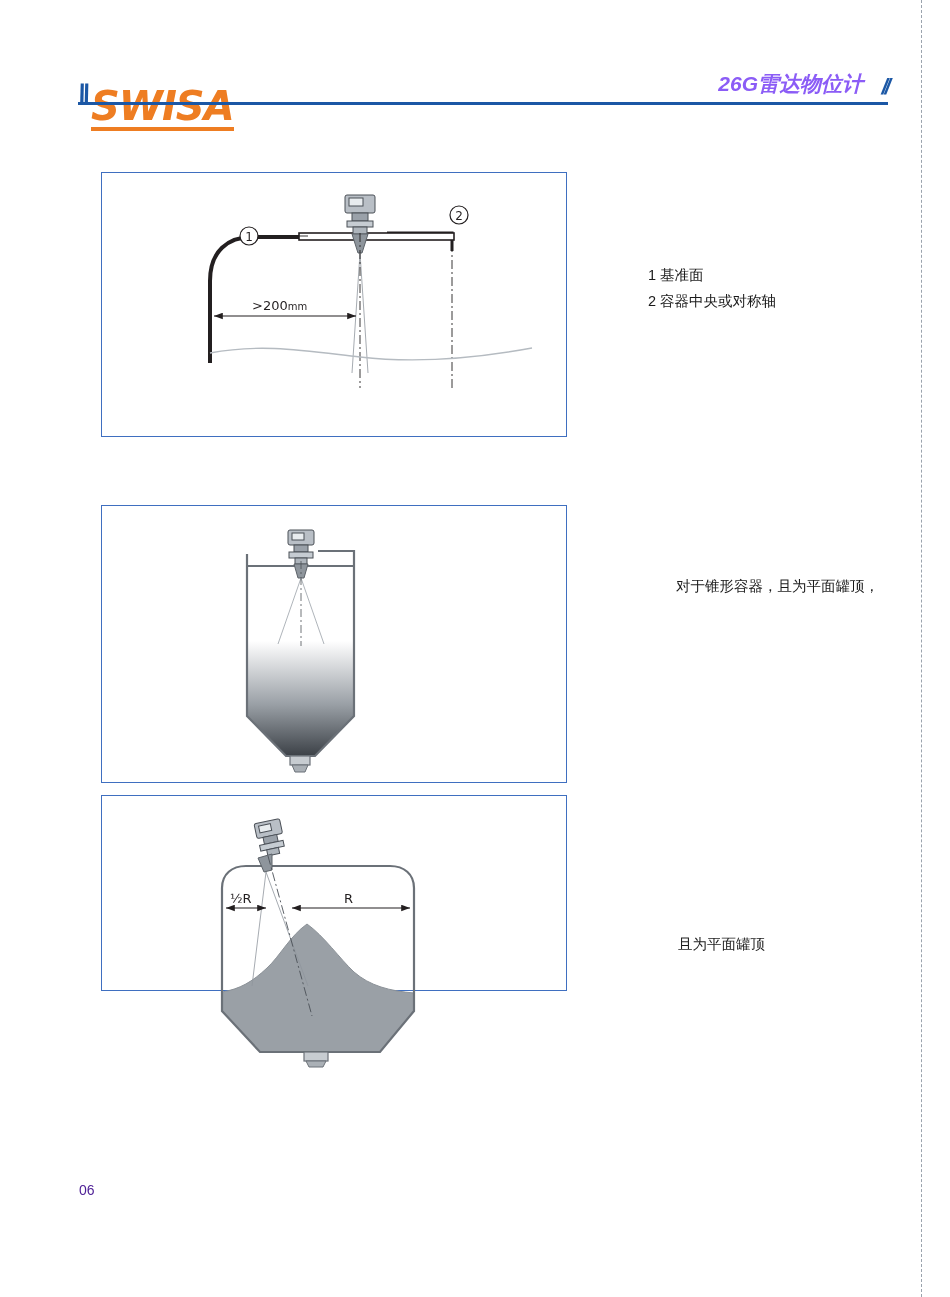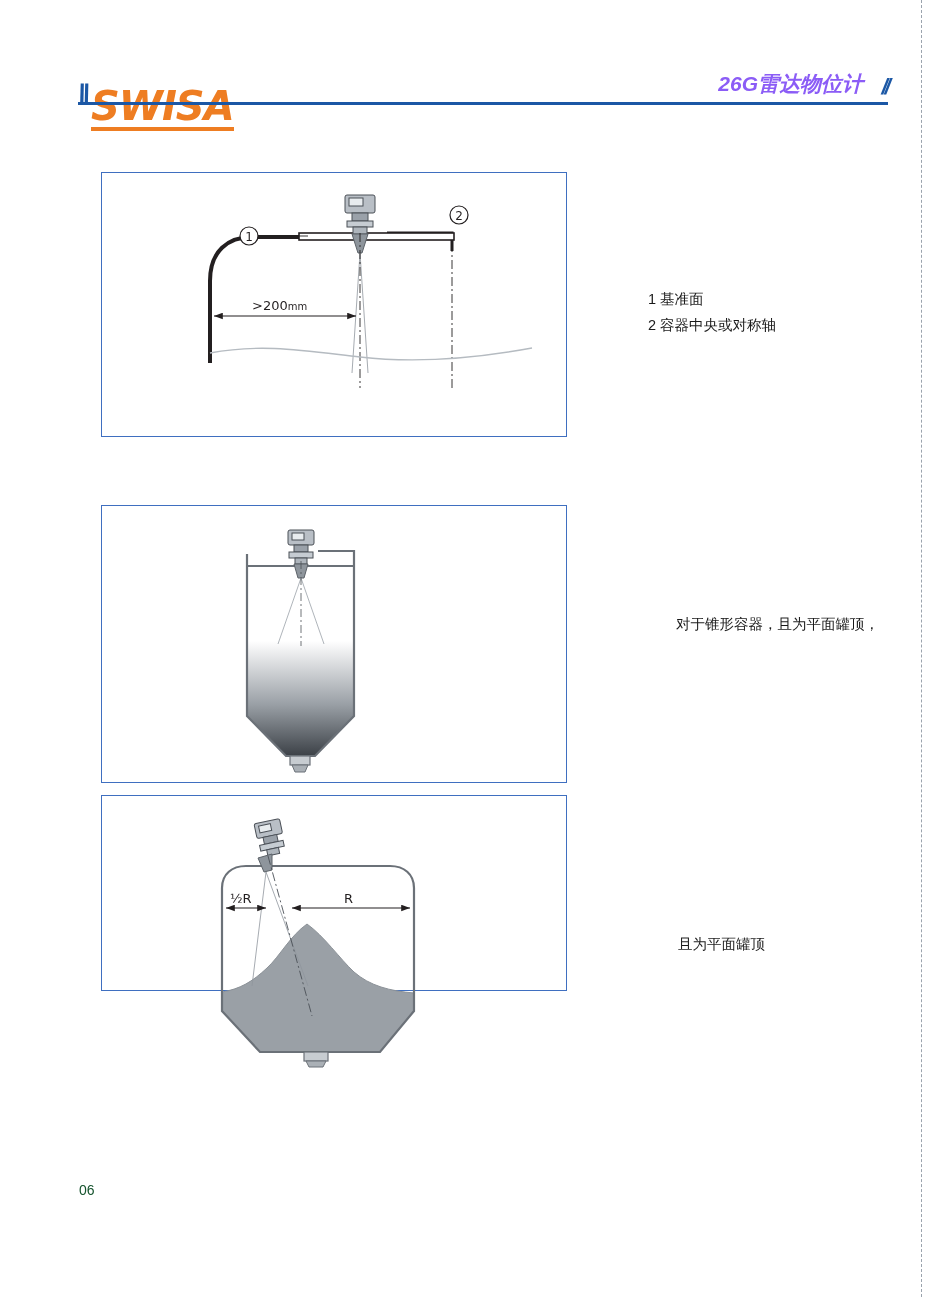--- a/index.html
+++ b/index.html
@@ -109,30 +109,30 @@
   #fig1 { left: 101px; top: 172px;  width: 466px; height: 265px; }
   #fig2 { left: 101px; top: 505px;  width: 466px; height: 278px; }
   #fig3 { left: 101px; top: 795px;  width: 466px; height: 196px; }
 
   .caption {
     position: absolute;
     font-size: 14.5px;
     line-height: 26px;
     color: #1a1a1a;
   }
-  #cap1 { left: 648px; top: 286px; }
-  #cap2 { left: 648px; top: 611px; width: 246px; text-indent: 28px; }
+  #cap1 { left: 648px; top: 262px; }
+  #cap2 { left: 648px; top: 573px; width: 246px; text-indent: 28px; }
   #cap3 { left: 678px; top: 931px; }
 
   .pageno {
     position: absolute;
     left: 79px;
     top: 1182px;
     font-size: 14px;
-    color: #14532d;
+    color: #4c1d95;
   }
 
   svg { display: block; }
   .figsvg { position: absolute; left: 0; top: 0; }
 </style>
 </head>
 <body>
 
 <div class="right-rule"></div>
 

